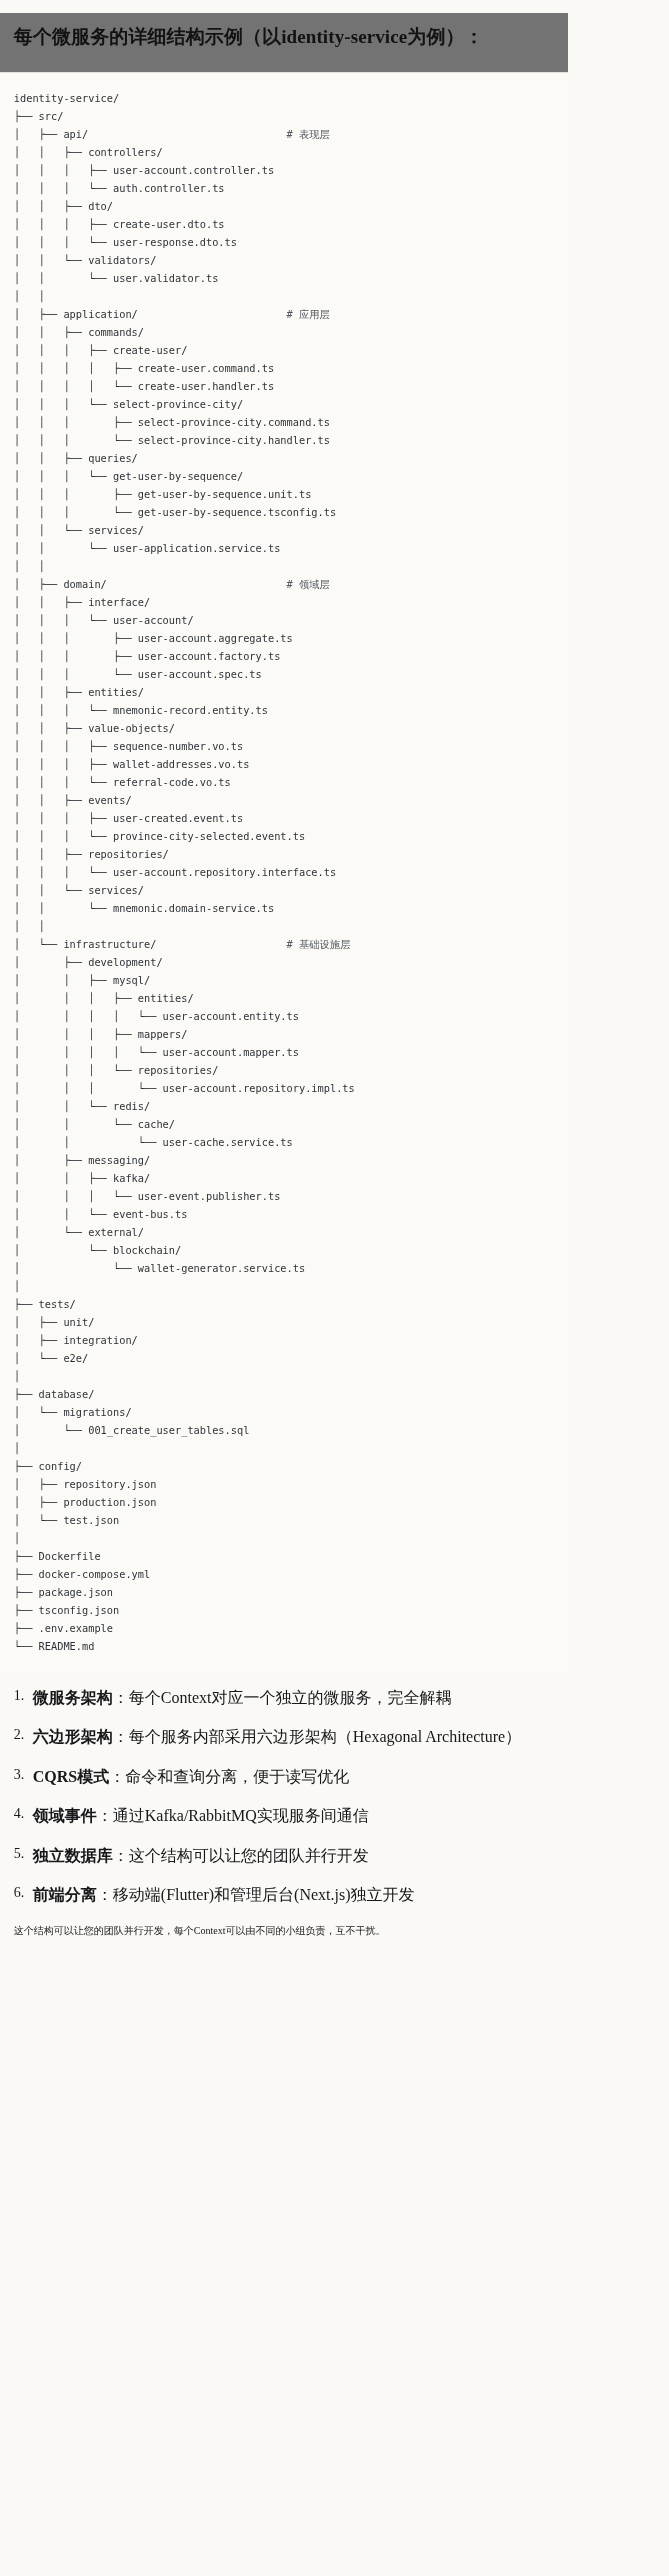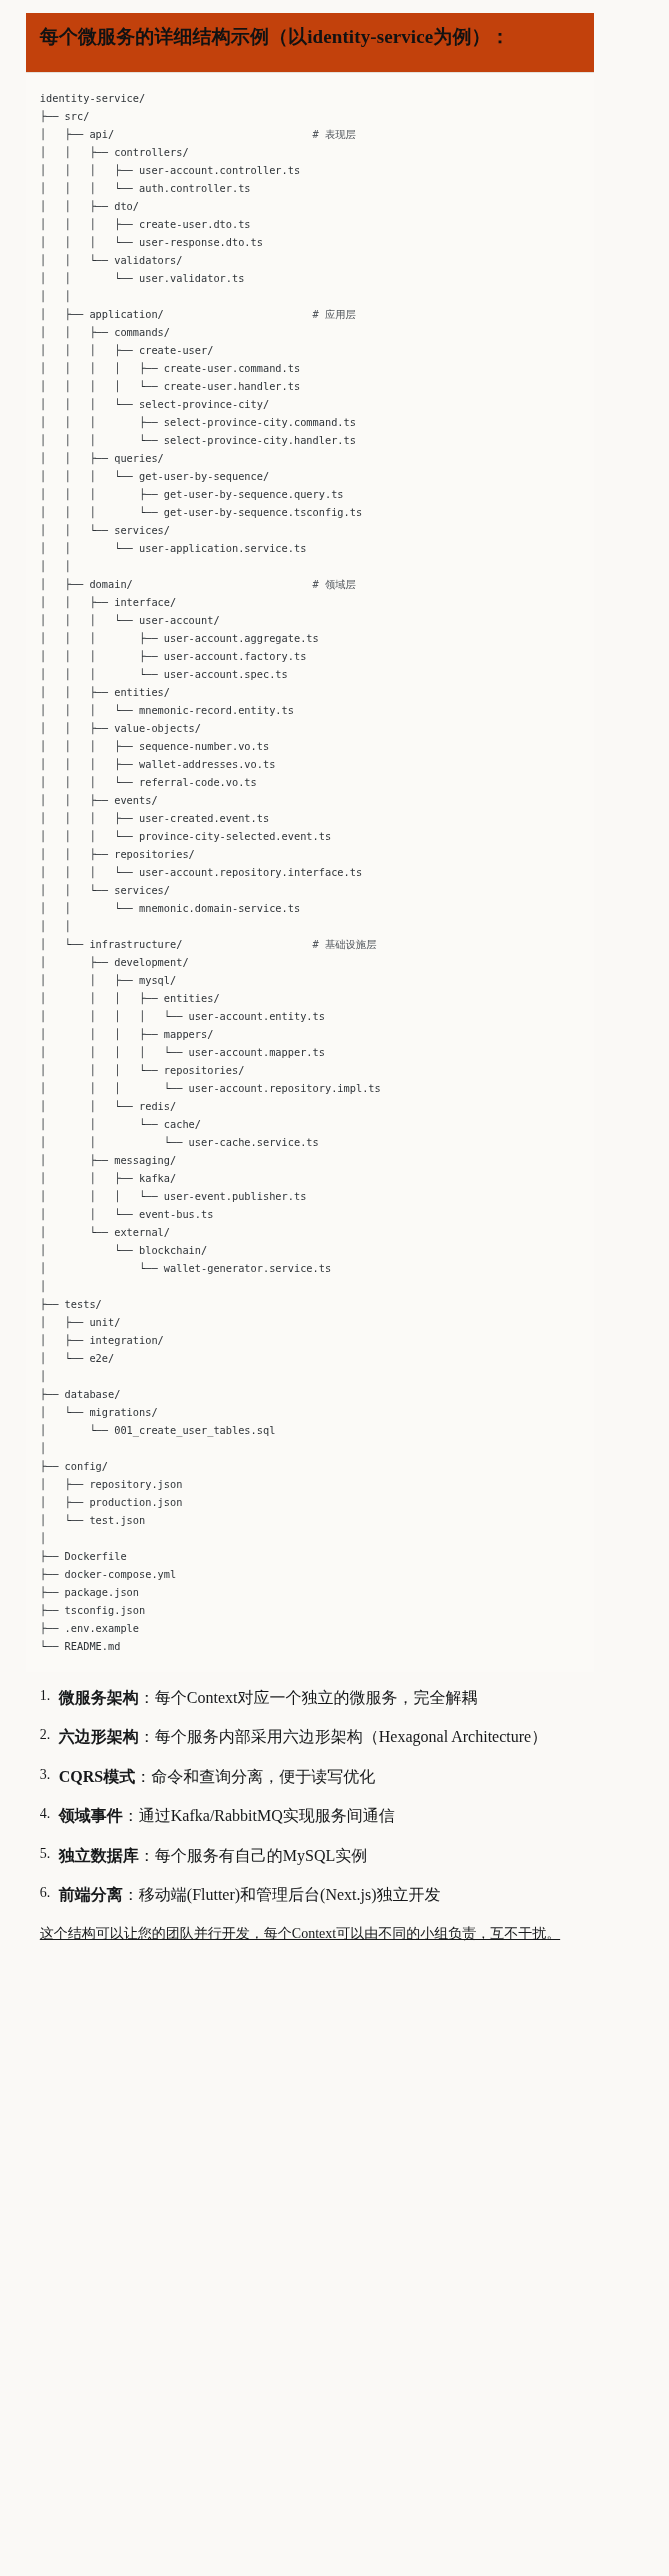--- a/index.html
+++ b/index.html
@@ -10,22 +10,21 @@
   body {
     width: 669px;
     font-family: "Liberation Sans", sans-serif;
     color: #1a1a1a;
     -webkit-font-smoothing: antialiased;
   }
 
   .page {
     width: 568px;
     box-sizing: border-box;
-    background: #c2410c;
-    margin-left: 26px;
+    background: #737373;
   }
 
   
   .doc-heading {
     font-family: "Liberation Serif", serif;
     font-weight: bold;
     font-size: 19px;
     line-height: 1.35;
     color: #121212;
     padding: 11.3px 13.8px 10px 13.8px;
@@ -97,25 +96,24 @@
     color: #16181a;
   }
   ol.note-list > li .term {
     font-weight: bold;
   }
   ol.note-list > li .sep {
     font-weight: normal;
   }
   .closing {
     font-family: "Liberation Serif", serif;
-    font-size: 14px;
+    font-size: 10px;
     line-height: 1.5;
     color: #16181a;
     margin-top: 3.8px;
-    text-decoration: underline;
   }
 </style>
 </head>
 <body>
 
 <div class="page">
 
   <h1 class="doc-heading">每个微服务的详细结构示例（以identity-service为例）：</h1>
 
   <hr class="rule">
@@ -136,21 +134,21 @@
 <span><span>│   ├── application/</span>                        <span class="cmt"># 应用层</span></span>
 <span><span>│   │   ├── commands/</span></span>
 <span><span>│   │   │   ├── create-user/</span></span>
 <span><span>│   │   │   │   ├── create-user.command.ts</span></span>
 <span><span>│   │   │   │   └── create-user.handler.ts</span></span>
 <span><span>│   │   │   └── select-province-city/</span></span>
 <span><span>│   │   │       ├── select-province-city.command.ts</span></span>
 <span><span>│   │   │       └── select-province-city.handler.ts</span></span>
 <span><span>│   │   ├── queries/</span></span>
 <span><span>│   │   │   └── get-user-by-sequence/</span></span>
-<span><span>│   │   │       ├── get-user-by-sequence.query.ts</span></span>
+<span><span>│   │   │       ├── get-user-by-sequence.unit.ts</span></span>
 <span><span>│   │   │       └── get-user-by-sequence.tsconfig.ts</span></span>
 <span><span>│   │   └── services/</span></span>
 <span><span>│   │       └── user-application.service.ts</span></span>
 <span><span>│   │</span></span>
 <span><span>│   ├── domain/</span>                             <span class="cmt"># 领域层</span></span>
 <span><span>│   │   ├── interface/</span></span>
 <span><span>│   │   │   └── user-account/</span></span>
 <span><span>│   │   │       ├── user-account.aggregate.ts</span></span>
 <span><span>│   │   │       ├── user-account.factory.ts</span></span>
 <span><span>│   │   │       └── user-account.spec.ts</span></span>
@@ -212,21 +210,21 @@
 
   <hr class="rule">
 
   <div class="notes">
 
     <ol class="note-list" id="note-list">
         <li><span class="term">微服务架构</span><span class="sep">：</span><span>每个Context对应一个独立的微服务，完全解耦</span></li>
         <li><span class="term">六边形架构</span><span class="sep">：</span><span>每个服务内部采用六边形架构（Hexagonal Architecture）</span></li>
         <li><span class="term">CQRS模式</span><span class="sep">：</span><span>命令和查询分离，便于读写优化</span></li>
         <li><span class="term">领域事件</span><span class="sep">：</span><span>通过Kafka/RabbitMQ实现服务间通信</span></li>
-        <li><span class="term">独立数据库</span><span class="sep">：</span><span>每个服务有自己的MySQL实例</span></li>
+        <li><span class="term">独立数据库</span><span class="sep">：</span><span>这个结构可以让您的团队并行开发</span></li>
         <li><span class="term">前端分离</span><span class="sep">：</span><span>移动端(Flutter)和管理后台(Next.js)独立开发</span></li>
       </ol>
 
     <div class="closing">这个结构可以让您的团队并行开发，每个Context可以由不同的小组负责，互不干扰。</div>
   </div>
 
 </div>
 
 
 </body></html>

